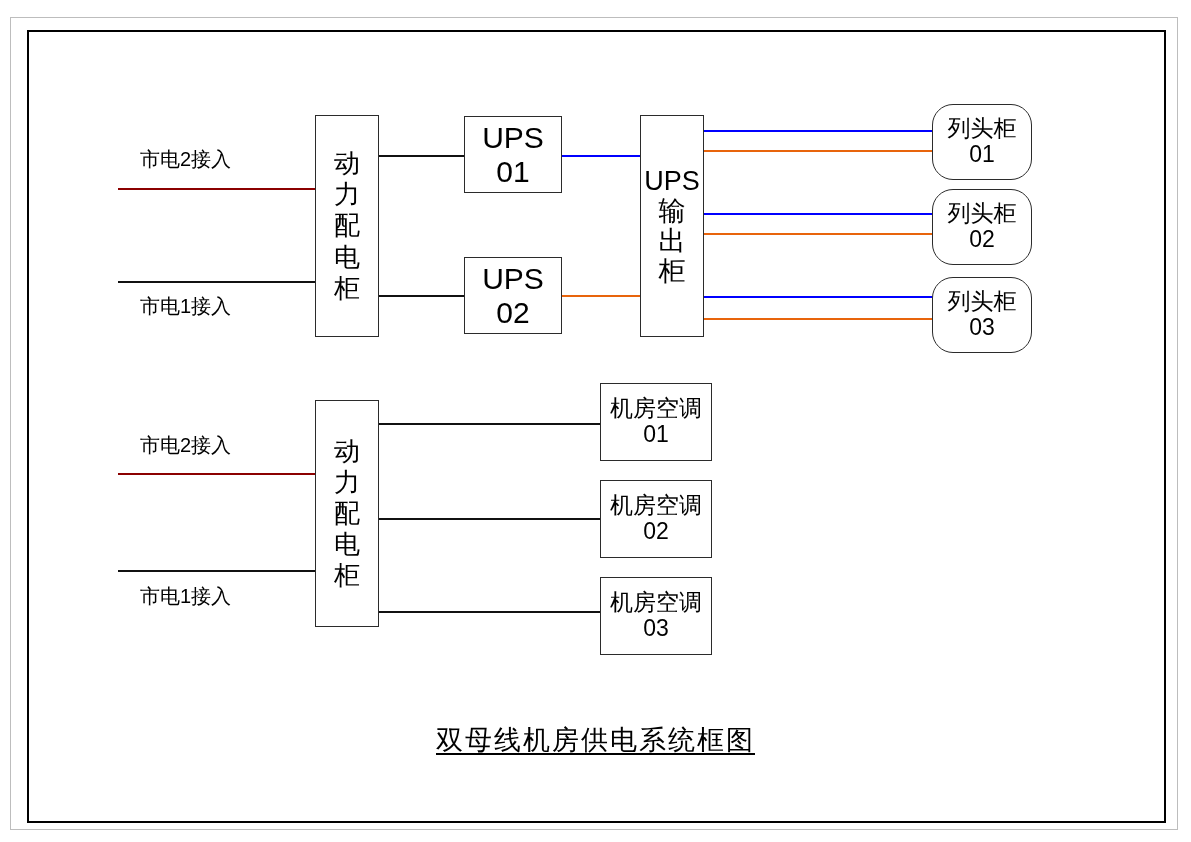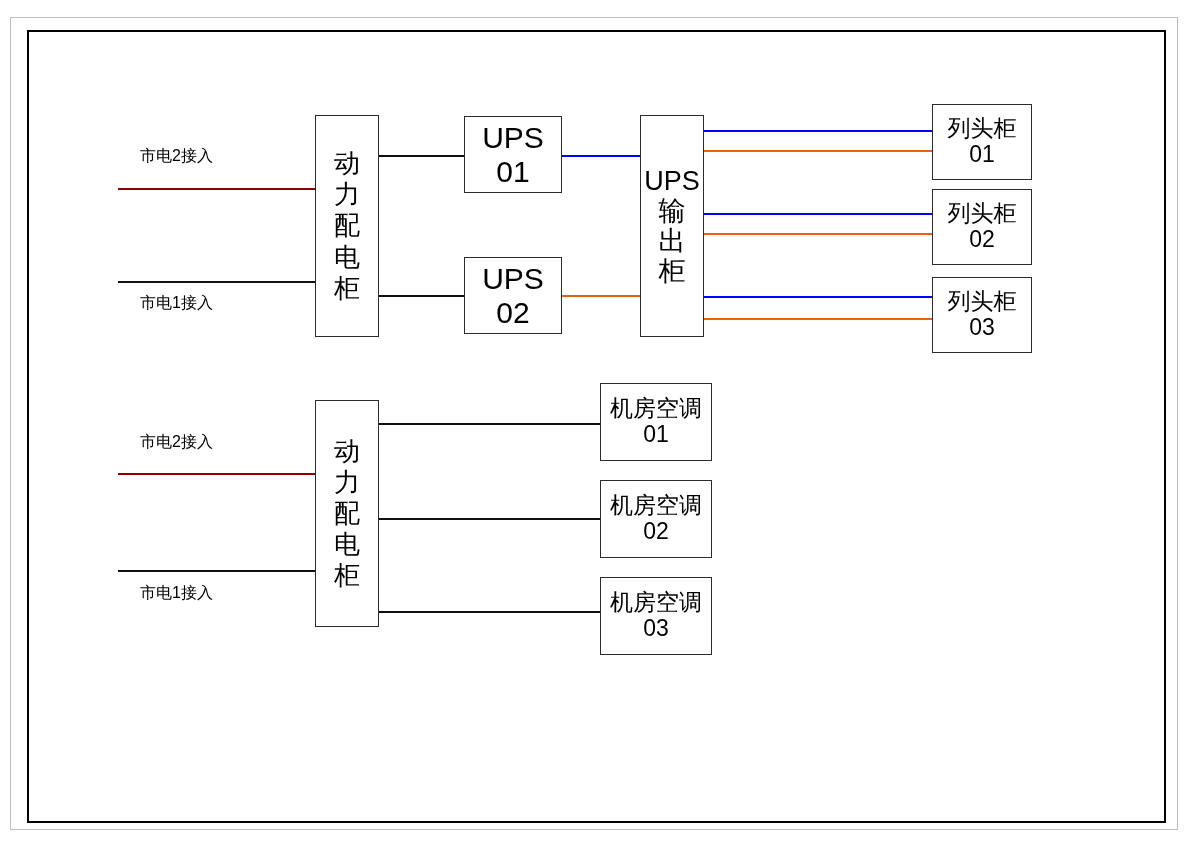--- a/index.html
+++ b/index.html
@@ -29,30 +29,30 @@
   }
   .node .ln{display:block;white-space:nowrap;}
 
   
   .cab{font-size:26px;letter-spacing:0px;}
   .cab .ln{padding:1px 0;}
 
   .ups-unit{font-size:30px;}
   .outbox{font-size:27px;}
   .outbox .ln.lat{font-size:27px;}
-  .term{font-size:23px;}
+  .term{font-size:23px;border-radius:21px;}
   .ac{font-size:23px;}
 
   
   .wire{position:absolute;z-index:2;}
   .wire.h{height:0;border-top-style:solid;}
 
   
   .mains-label{
-    position:absolute;font-size:16px;color:#000;white-space:nowrap;z-index:6;
+    position:absolute;font-size:20px;color:#000;white-space:nowrap;z-index:6;
   }
 
   
   .caption{
     position:absolute;left:0;width:1191px;text-align:center;
     font-family:"Liberation Serif","DejaVu Serif",serif;color:#000;
   }
   .caption span{text-decoration:underline;text-underline-offset:4px;}
   .caption.title{top:722px;font-size:27px;letter-spacing:2px;}
   .caption.subtitle{top:768px;font-size:21px;letter-spacing:1px;}
@@ -150,14 +150,17 @@
   </div>
   <div class="node ac" style="left:600px;top:480px;width:112px;height:78px;">
     <span class="ln">机房空调</span>
     <span class="ln">02</span>
   </div>
   <div class="node ac" style="left:600px;top:577px;width:112px;height:78px;">
     <span class="ln">机房空调</span>
     <span class="ln">03</span>
   </div>
 
+  <div class="caption title">
+    <span>双母线机房供电系统框图</span>
+  </div>
 
 </div>
 
 </body></html>

